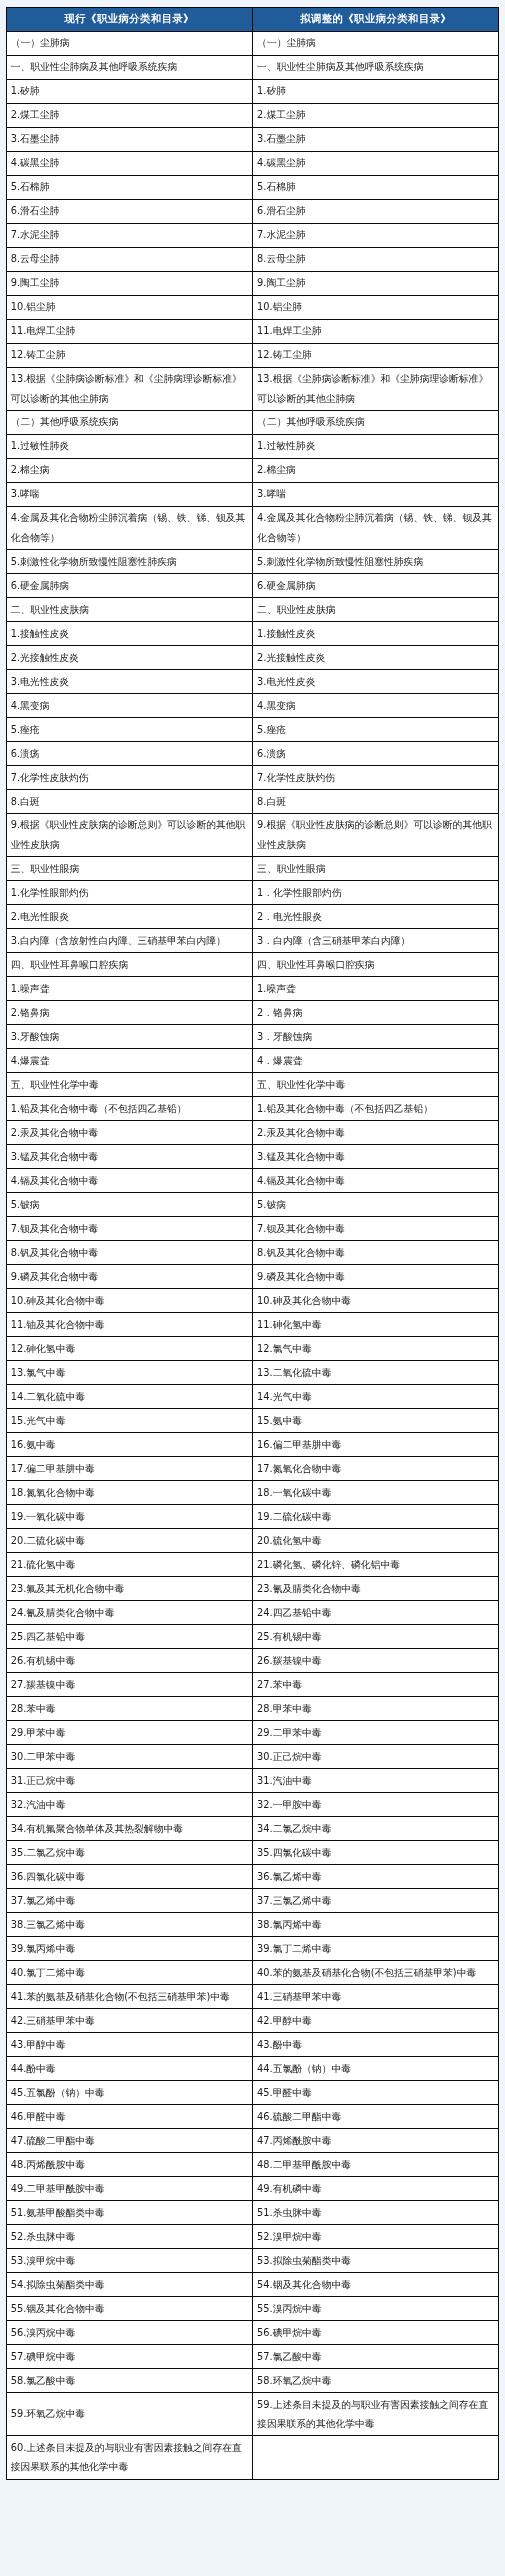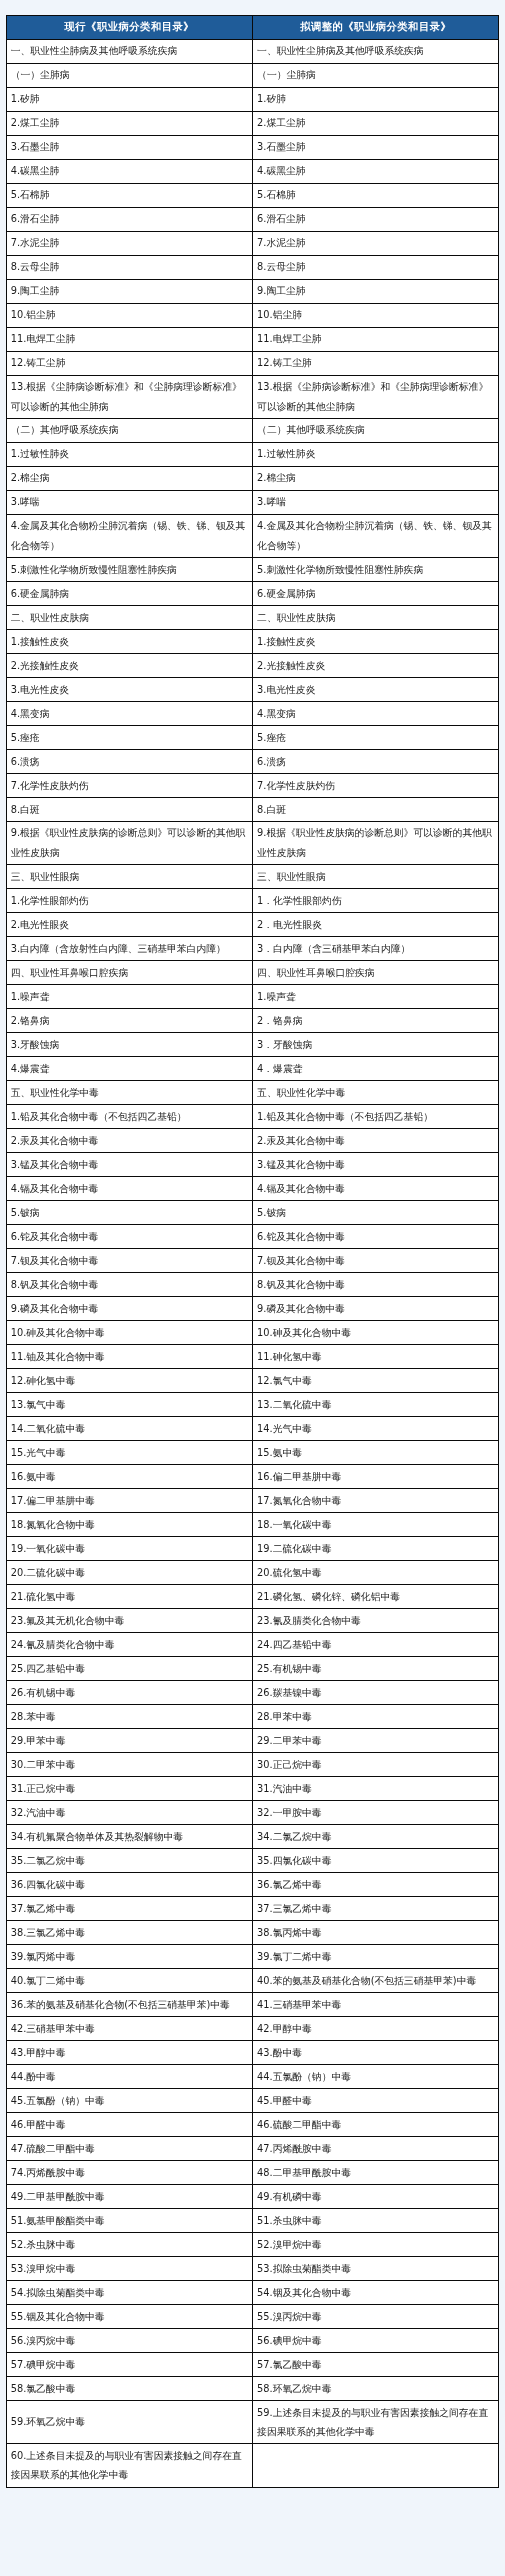--- a/index.html
+++ b/index.html
@@ -3,21 +3,21 @@
 <meta charset="utf-8">
 <style>
   html, body {
     margin: 0;
     padding: 0;
     background: #f0f5fb;
     font-family: "DejaVu Sans", "Liberation Sans", sans-serif;
   }
   .page {
     width: 500px;
-    margin: 12px auto;
+    margin: 4px auto;
     padding: 2.6px 3.1px;
     box-sizing: border-box;
   }
   table.cmp {
     width: 100%;
     border-collapse: collapse;
     table-layout: fixed;
     background: #ffffff;
   }
   table.cmp th, table.cmp td {
@@ -53,28 +53,28 @@
 <div class="page">
   <table class="cmp">
     <thead>
       <tr>
         <th>现行《职业病分类和目录》</th>
         <th>拟调整的《职业病分类和目录》</th>
       </tr>
     </thead>
     <tbody id="rows">
         <tr>
+          <td>（一）尘肺病</td>
+          <td>（一）尘肺病</td>
+        </tr>
+        <tr>
           <td>一、职业性尘肺病及其他呼吸系统疾病</td>
           <td>一、职业性尘肺病及其他呼吸系统疾病</td>
         </tr>
         <tr>
-          <td>（一）尘肺病</td>
-          <td>（一）尘肺病</td>
-        </tr>
-        <tr>
           <td>1.矽肺</td>
           <td>1.矽肺</td>
         </tr>
         <tr>
           <td>2.煤工尘肺</td>
           <td>2.煤工尘肺</td>
         </tr>
         <tr>
           <td>3.石墨尘肺</td>
           <td>3.石墨尘肺</td>
@@ -241,24 +241,20 @@
         </tr>
         <tr>
           <td>4.镉及其化合物中毒</td>
           <td>4.镉及其化合物中毒</td>
         </tr>
         <tr>
           <td>5.铍病</td>
           <td>5.铍病</td>
         </tr>
         <tr>
-          <td>6.铊及其化合物中毒</td>
-          <td>6.铊及其化合物中毒</td>
-        </tr>
-        <tr>
           <td>7.钡及其化合物中毒</td>
           <td>7.钡及其化合物中毒</td>
         </tr>
         <tr>
           <td>8.钒及其化合物中毒</td>
           <td>8.钒及其化合物中毒</td>
         </tr>
         <tr>
           <td>9.磷及其化合物中毒</td>
           <td>9.磷及其化合物中毒</td>
@@ -321,20 +317,24 @@
         </tr>
         <tr>
           <td>25.四乙基铅中毒</td>
           <td>25.有机锡中毒</td>
         </tr>
         <tr>
           <td>26.有机锡中毒</td>
           <td>26.羰基镍中毒</td>
         </tr>
         <tr>
+          <td>27.羰基镍中毒</td>
+          <td>27.苯中毒</td>
+        </tr>
+        <tr>
           <td>28.苯中毒</td>
           <td>28.甲苯中毒</td>
         </tr>
         <tr>
           <td>29.甲苯中毒</td>
           <td>29.二甲苯中毒</td>
         </tr>
         <tr>
           <td>30.二甲苯中毒</td>
           <td>30.正己烷中毒</td>
@@ -369,21 +369,21 @@
         </tr>
         <tr>
           <td>39.氯丙烯中毒</td>
           <td>39.氯丁二烯中毒</td>
         </tr>
         <tr>
           <td>40.氯丁二烯中毒</td>
           <td>40.苯的氨基及硝基化合物(不包括三硝基甲苯)中毒</td>
         </tr>
         <tr>
-          <td>36.苯的氨基及硝基化合物(不包括三硝基甲苯)中毒</td>
+          <td>41.苯的氨基及硝基化合物(不包括三硝基甲苯)中毒</td>
           <td>41.三硝基甲苯中毒</td>
         </tr>
         <tr>
           <td>42.三硝基甲苯中毒</td>
           <td>42.甲醇中毒</td>
         </tr>
         <tr>
           <td>43.甲醇中毒</td>
           <td>43.酚中毒</td>
         </tr>
@@ -397,21 +397,21 @@
         </tr>
         <tr>
           <td>46.甲醛中毒</td>
           <td>46.硫酸二甲酯中毒</td>
         </tr>
         <tr>
           <td>47.硫酸二甲酯中毒</td>
           <td>47.丙烯酰胺中毒</td>
         </tr>
         <tr>
-          <td>74.丙烯酰胺中毒</td>
+          <td>48.丙烯酰胺中毒</td>
           <td>48.二甲基甲酰胺中毒</td>
         </tr>
         <tr>
           <td>49.二甲基甲酰胺中毒</td>
           <td>49.有机磷中毒</td>
         </tr>
         <tr>
           <td>51.氨基甲酸酯类中毒</td>
           <td>51.杀虫脒中毒</td>
         </tr>

